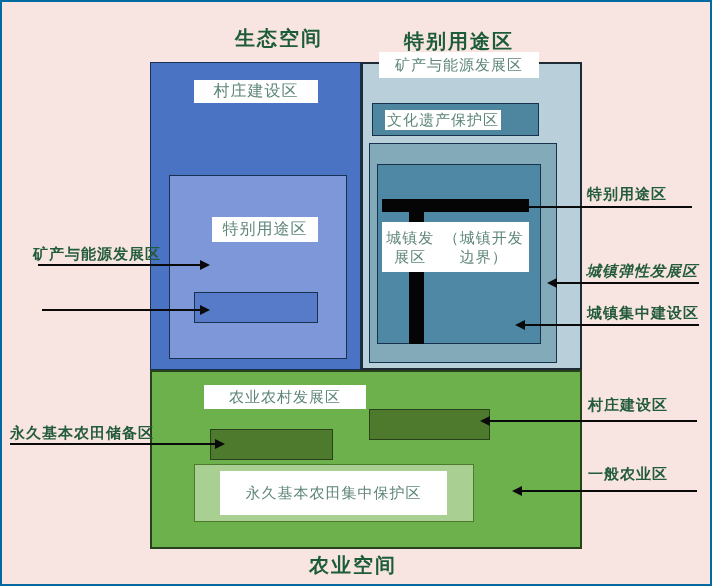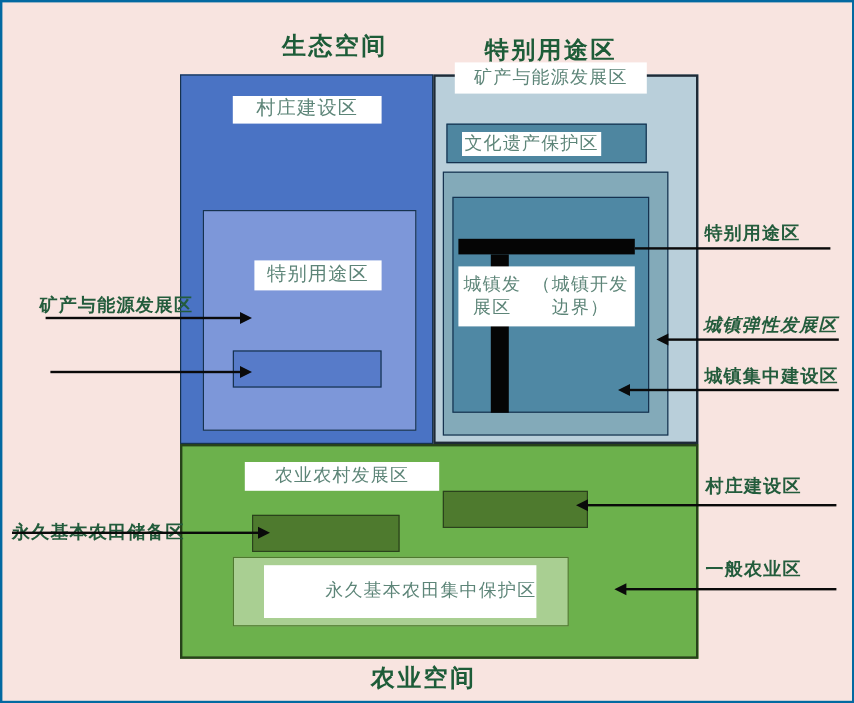--- a/index.html
+++ b/index.html
@@ -45,34 +45,34 @@
     <span>（城镇开发边界）</span>
   </div>
 
   <div class="abs" style="left:148px;top:368px;width:432px;height:179px;background:#6cb14c;border:2px solid #27421a;"></div>
   <div class="abs whitelabel" style="left:190px;top:383px;width:162px;height:24px;margin-left:12px;">农业农村发展区</div>
 
   <div class="abs" style="left:367px;top:407px;width:121px;height:31px;background:#4e7a2e;border:1px solid #2a421c;"></div>
   <div class="abs" style="left:208px;top:427px;width:123px;height:31px;background:#4e7a2e;border:1px solid #2a421c;"></div>
 
   <div class="abs" style="left:192px;top:462px;width:280px;height:58px;background:#a9cf92;border:1px solid #4e7a2e;"></div>
-  <div class="abs whitelabel" style="left:218px;top:469px;width:227px;height:44px;flex-direction:column;align-items:flex-end;">
+  <div class="abs whitelabel" style="left:218px;top:469px;width:227px;height:44px;flex-direction:column;">
     <span>永久基本农田集中保护区</span>
   </div>
 
   <div class="abs ztitle" style="left:286px;top:550px;width:130px;">农业空间</div>
 
   <div class="abs sidelabel" style="left:31px;top:243px;">矿产与能源发展区</div>
   <div class="arrow-line" style="left:36px;top:262px;width:162px;"></div>
   <div class="arrow-head-right" style="left:198px;top:258px;"></div>
 
   <div class="arrow-line" style="left:40px;top:307px;width:158px;"></div>
   <div class="arrow-head-right" style="left:198px;top:303px;"></div>
 
-  <div class="abs sidelabel" style="left:8px;top:422px;margin-top:10px;">永久基本农田储备区</div>
+  <div class="abs sidelabel" style="left:8px;top:422px;">永久基本农田储备区</div>
   <div class="arrow-line" style="left:8px;top:441px;width:205px;"></div>
   <div class="arrow-head-right" style="left:213px;top:437px;"></div>
 
   <div class="abs sidelabel" style="left:585px;top:183px;">特别用途区</div>
   <div class="arrow-line" style="left:527px;top:204px;width:163px;"></div>
 
   <div class="abs sidelabel" style="left:584px;top:260px;font-style:italic;">城镇弹性发展区</div>
   <div class="arrow-head-left" style="left:545px;top:276px;"></div>
   <div class="arrow-line" style="left:554px;top:280px;width:143px;"></div>
 

